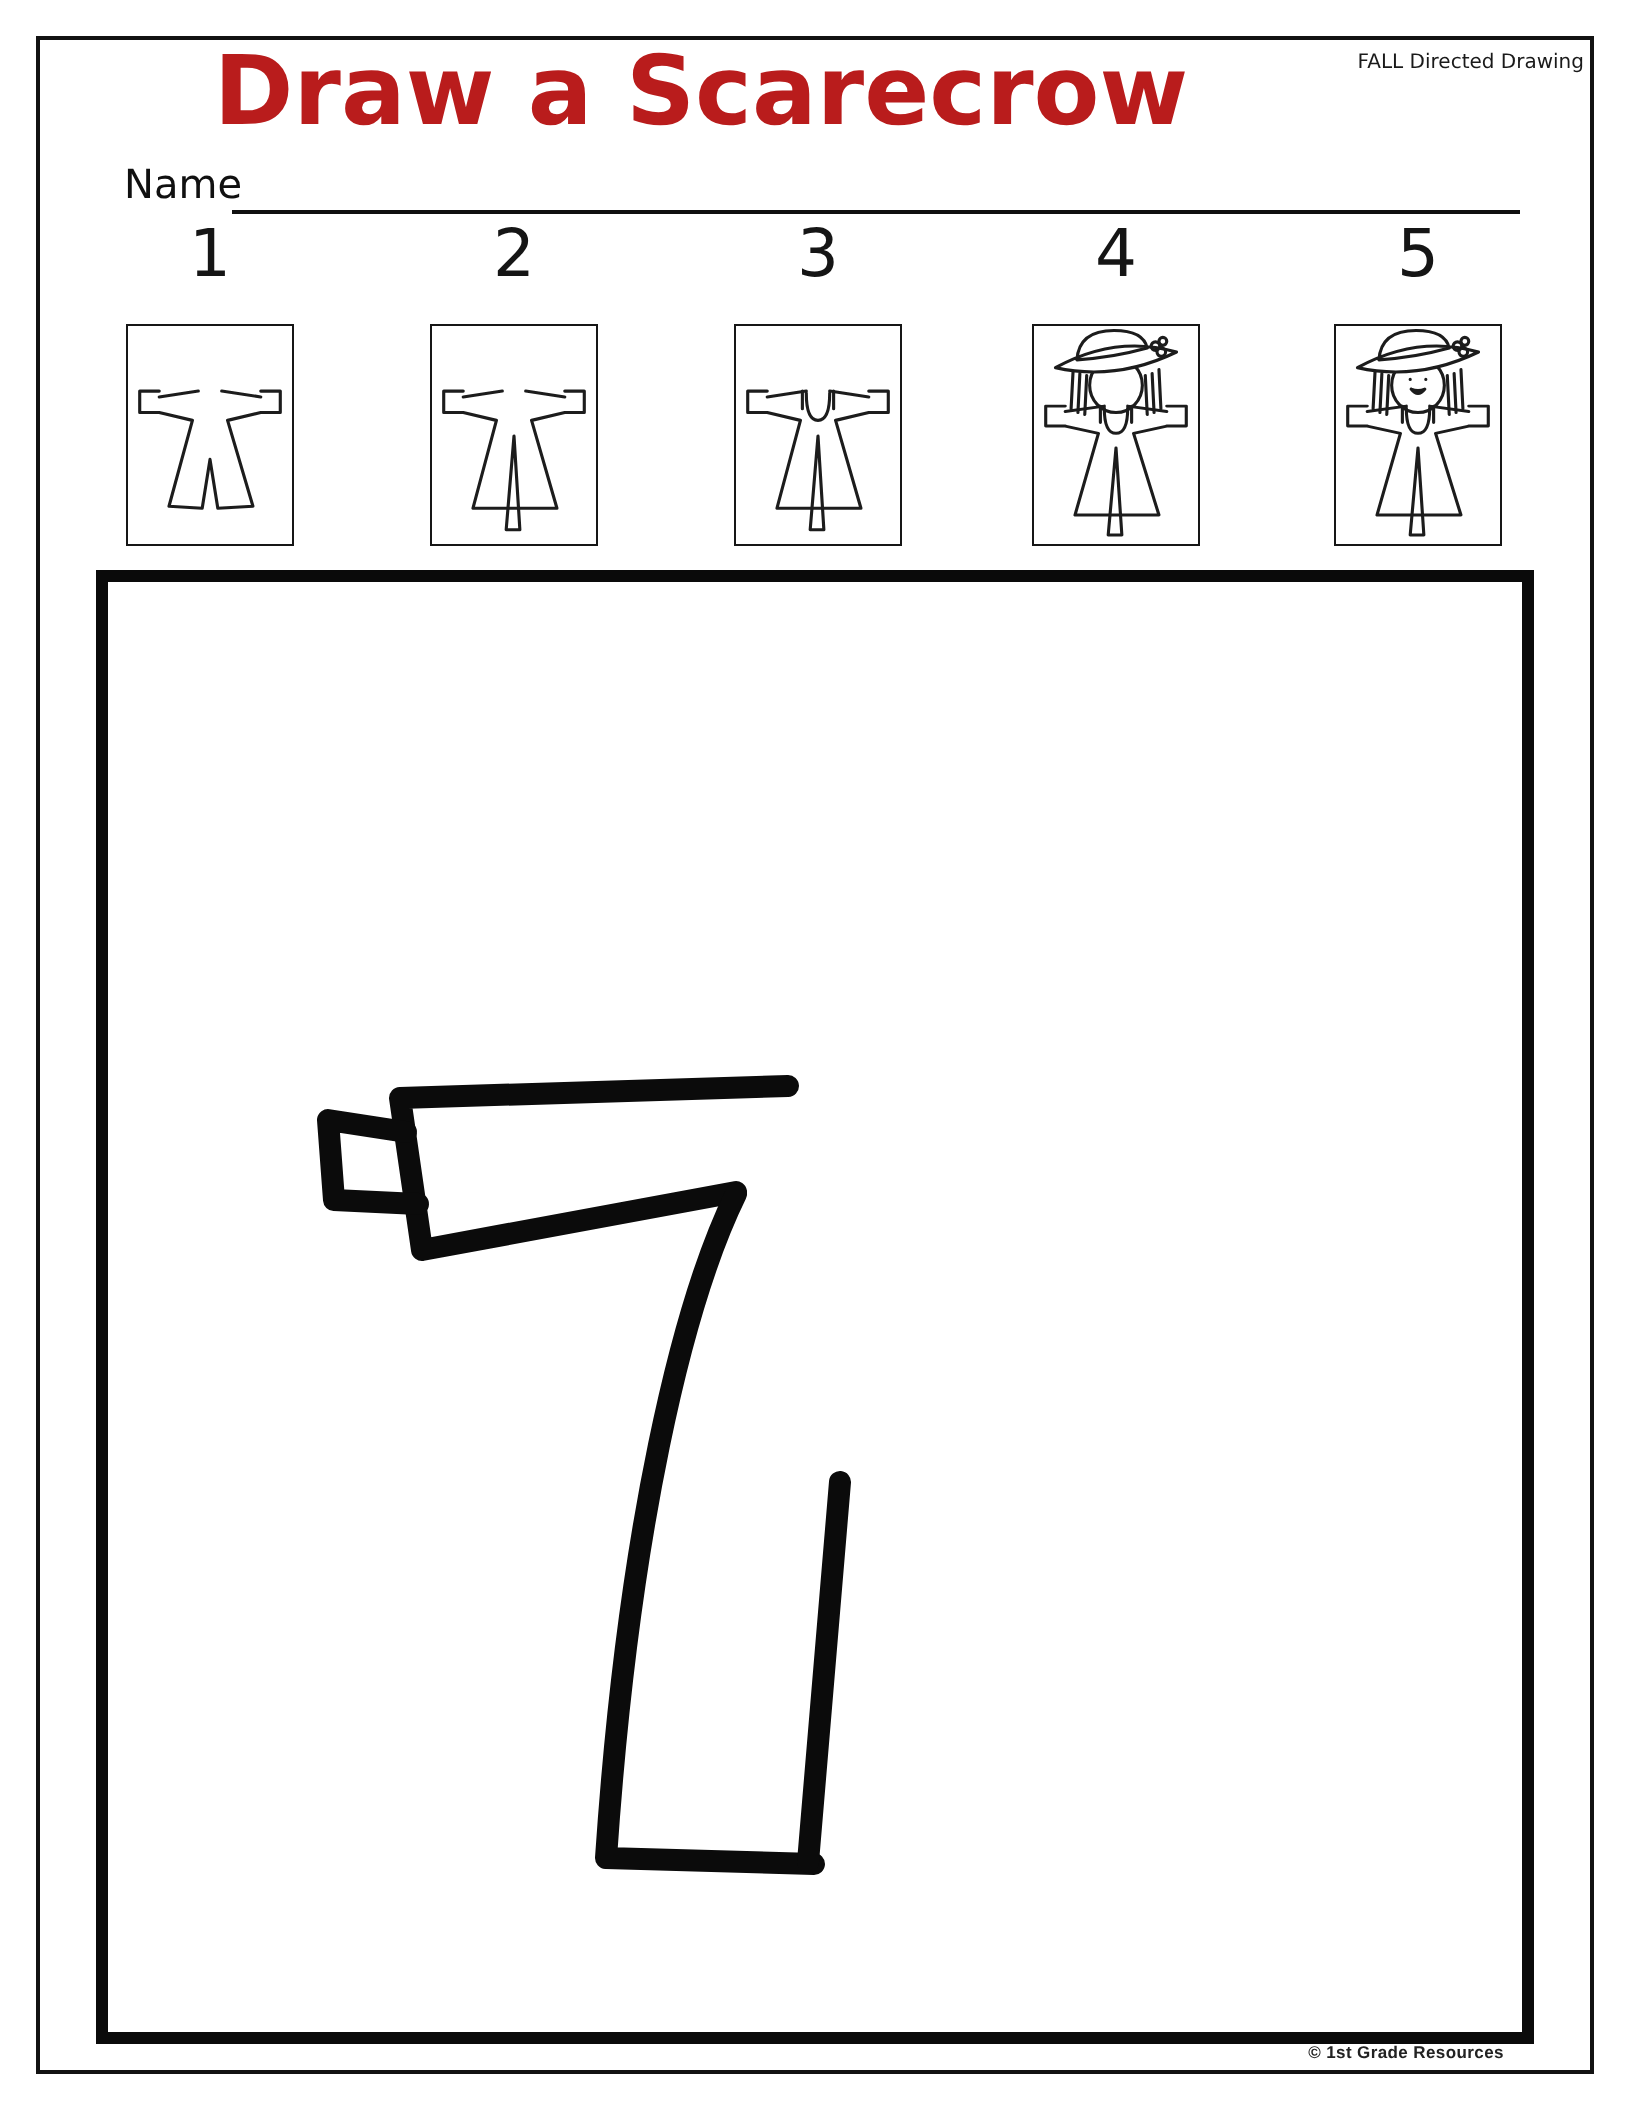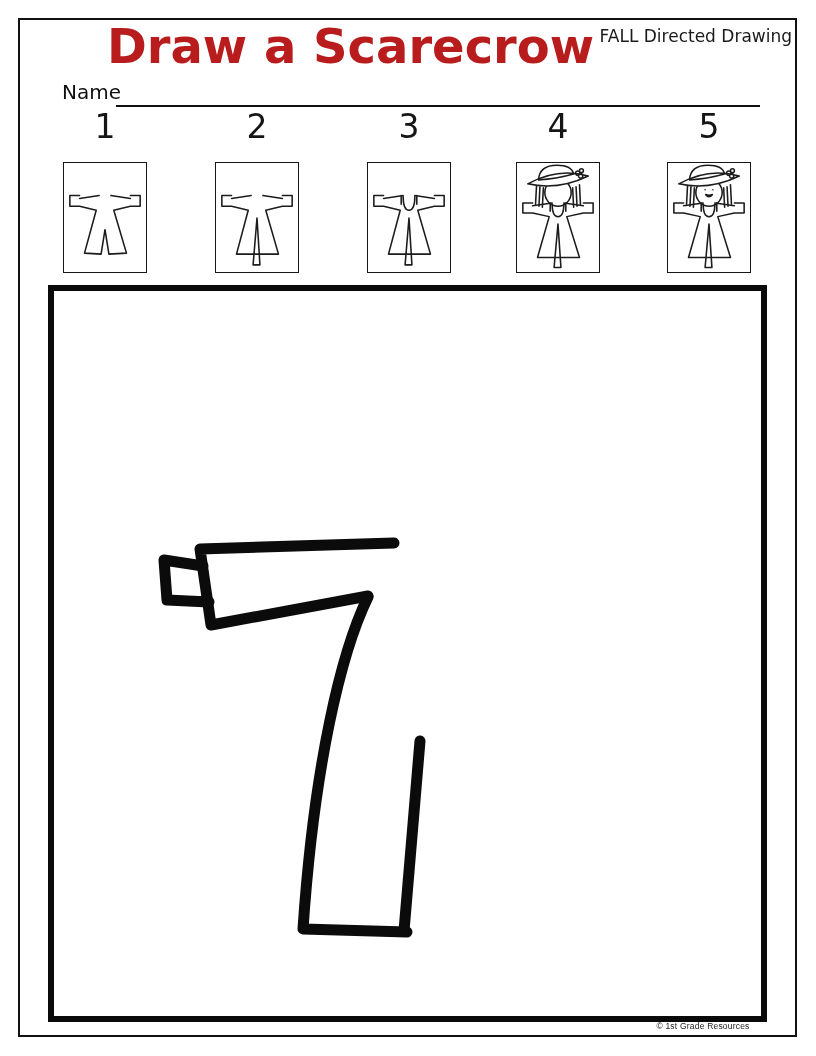--- a/index.html
+++ b/index.html
@@ -3,42 +3,42 @@
 <meta charset="utf-8">
 <style>
   html,body{margin:0;padding:0;background:#e8e8e8;}
   .sheet{position:relative;width:816px;height:1056px;background:#ffffff;overflow:hidden;
          font-family:"Liberation Sans","DejaVu Sans",sans-serif;color:#111;}
   .page-border{position:absolute;left:18px;top:18px;width:779px;height:1019px;
                border:2px solid #121212;box-sizing:border-box;}
   .title{position:absolute;left:18px;top:18px;width:665px;text-align:center;
          font-family:"DejaVu Sans",sans-serif;font-weight:800;font-size:48px;
          letter-spacing:0px;color:#b91c1c;}
-  .corner{position:absolute;top:26px;right:24px;font-size:17px;color:#1a1a1a;
+  .corner{position:absolute;top:26px;right:24px;font-size:10px;color:#1a1a1a;
           font-family:"DejaVu Sans",sans-serif;}
   .name-row{position:absolute;left:62px;top:80px;width:700px;height:28px;}
   .name-label{position:absolute;left:0;top:0;font-size:20px;color:#101010;
               font-family:"DejaVu Sans",sans-serif;}
   .name-line{position:absolute;left:54px;top:0;width:644px;height:25px;
              border-bottom:2px solid #101010;}
   .steps{position:absolute;left:0;top:108px;width:816px;height:170px;}
   .step{position:absolute;top:0;width:84px;height:166px;text-align:center;}
   .step-number{position:absolute;left:0;top:2px;width:84px;font-size:33px;font-weight:400;
                color:#151515;font-family:"DejaVu Sans",sans-serif;line-height:1;}
   .step-box{position:absolute;left:0;top:54px;width:84px;height:111px;background:#fff;
             border:1.5px solid #161616;box-sizing:border-box;}
   .step-box svg{display:block;width:100%;height:100%;}
   .fig{stroke:#1c1c1c;stroke-width:1.6;fill:none;stroke-linecap:round;stroke-linejoin:round;}
   .fig-fill{stroke:#1c1c1c;stroke-width:1.6;fill:#ffffff;stroke-linecap:round;stroke-linejoin:round;}
   .canvas{position:absolute;left:48px;top:285px;width:719px;height:737px;background:#fff;
           border:6px solid #0a0a0a;box-sizing:border-box;}
   .drawing{position:absolute;left:0;top:0;width:816px;height:1056px;pointer-events:none;}
   .drawing path{fill:none;stroke:#0b0b0b;stroke-width:11;stroke-linecap:round;stroke-linejoin:round;}
   .footer{position:absolute;left:603px;top:1021px;width:200px;text-align:center;
-          font-size:8.5px;color:#222;letter-spacing:.2px;}
+          font-size:8.5px;color:#222;letter-spacing:.2px;font-weight:bold;}
   .s1{left:63px;} .s2{left:215px;} .s3{left:367px;} .s4{left:516px;} .s5{left:667px;}
 </style>
 </head>
 <body>
 
 <div class="sheet">
 
   <div class="page-border"></div>
 
   <div class="title">Draw a Scarecrow</div>

